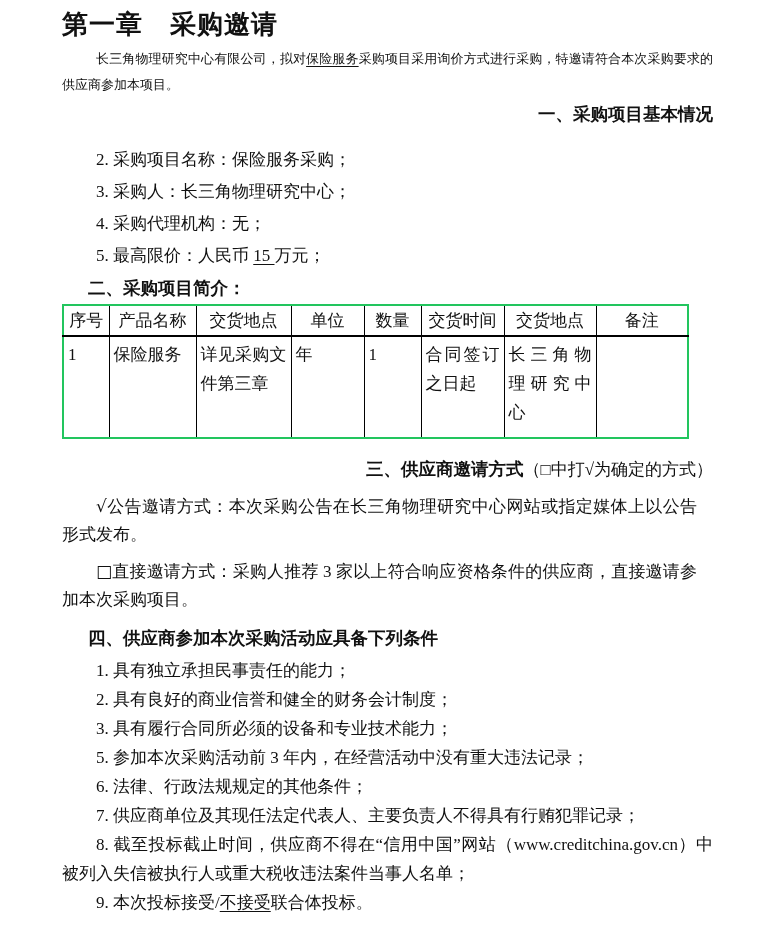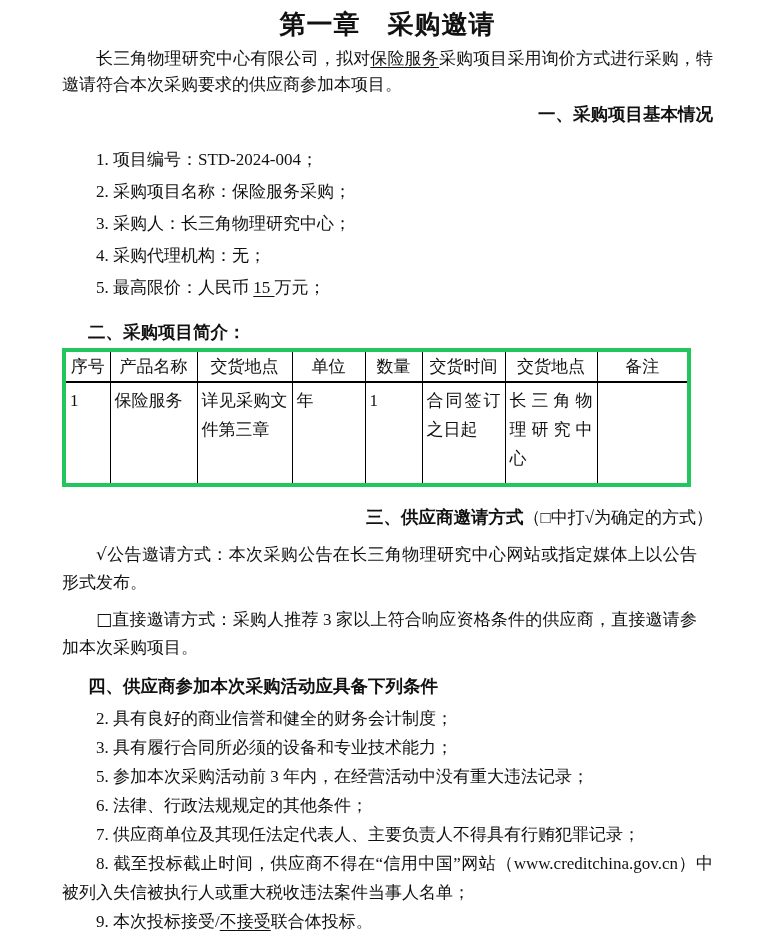--- a/index.html
+++ b/index.html
@@ -19,62 +19,61 @@
     width: 775px;
     min-height: 949px;
     padding: 6px 62px 10px 62px;
     background: #ffffff;
   }
   .doc-title {
     font-family: "Liberation Sans", "DejaVu Sans", sans-serif;
     font-size: 26px;
     line-height: 36px;
     font-weight: bold;
-    text-align: center;
     letter-spacing: 1px;
     margin: 0 0 4px 0;
   }
   p { margin: 0; }
   .para {
-    font-size: 17px;
+    font-size: 13px;
     line-height: 26px;
     text-align: justify;
   }
   .indent2 { text-indent: 34px; }
   .heading {
     font-family: "Liberation Sans", "DejaVu Sans", sans-serif;
     font-size: 17.5px;
     line-height: 28px;
     font-weight: bold;
     padding-left: 26px;
     text-align: left;
   }
   .heading .note {
     font-family: "Liberation Serif", "DejaVu Serif", serif;
     font-weight: normal;
     font-size: 17px;
   }
   .h-basic      { margin: 2px 0 16px 0; text-align: right; }
-  .h-overview   { margin: 14px 0 2px 0; }
+  .h-overview   { margin: 2px 0 2px 0; }
   .h-invitation { margin: 6px 0 0 0; text-align: right; }
   .h-conditions { margin: 10px 0 4px 0; }
 
   .basic-list p {
     font-size: 17px;
     line-height: 32px;
     text-indent: 34px;
     text-align: left;
   }
 
   table.ptable {
     border-collapse: collapse;
     table-layout: fixed;
     width: 625px;
     margin: 2px 0 16px 0;
-    border: 4px solid #22c55e;
+    border: 2px solid #22c55e;
   }
   table.ptable th, table.ptable td {
     border: 1px solid #000;
     font-size: 17px;
     font-weight: normal;
     overflow: hidden;
   }
   table.ptable thead th {
     height: 27px;
     padding: 1px 2px;
@@ -114,21 +113,20 @@
 
 <div class="page">
 
   <h1 class="doc-title">第一章　采购邀请</h1>
 
   <p class="para indent2"><span>长三角物理研究中心有限公司，拟对</span><span class="u">保险服务</span><span>采购项目采用询价方式进行采购，特邀请符合本次采购要求的供应商参加本项目。</span></p>
 
   <section>
     <h2 class="heading h-basic">一、采购项目基本情况</h2>
     <div class="basic-list">
-        <p><span>1. 项目编号：STD-2024-004；</span></p>
         <p><span>2. 采购项目名称：保险服务采购；</span></p>
         <p><span>3. 采购人：长三角物理研究中心；</span></p>
         <p><span>4. 采购代理机构：无；</span></p>
         <p><span>5. 最高限价：人民币 </span><span class="u">15 </span><span>万元；</span></p>
       </div>
   </section>
 
   <section>
     <h2 class="heading h-overview">二、采购项目简介：</h2>
     <table class="ptable">
@@ -171,20 +169,21 @@
 
   <section>
     <h2 class="heading h-invitation"><span>三、供应商邀请方式</span><span class="note">（□中打√为确定的方式）</span></h2>
     <p class="inv-option"><span class="sym">√</span><span>公告邀请方式：本次采购公告在长三角物理研究中心网站或指定媒体上以公告形式发布。</span></p>
     <p class="inv-option"><span class="sym">□</span><span>直接邀请方式：采购人推荐 3 家以上符合响应资格条件的供应商，直接邀请参加本次采购项目。</span></p>
   </section>
 
   <section>
     <h2 class="heading h-conditions">四、供应商参加本次采购活动应具备下列条件</h2>
     <div class="cond-list">
+        <p><span>1. 具有独立承担民事责任的能力；</span></p>
         <p><span>2. 具有良好的商业信誉和健全的财务会计制度；</span></p>
         <p><span>3. 具有履行合同所必须的设备和专业技术能力；</span></p>
         <p><span>5. 参加本次采购活动前 3 年内，在经营活动中没有重大违法记录；</span></p>
         <p><span>6. 法律、行政法规规定的其他条件；</span></p>
         <p><span>7. 供应商单位及其现任法定代表人、主要负责人不得具有行贿犯罪记录；</span></p>
         <p><span>8. 截至投标截止时间，供应商不得在“信用中国”网站（www.creditchina.gov.cn）中被列入失信被执行人或重大税收违法案件当事人名单；</span></p>
         <p><span>9. 本次投标接受/</span><span class="u">不接受</span><span>联合体投标。</span></p>
       </div>
   </section>
 

